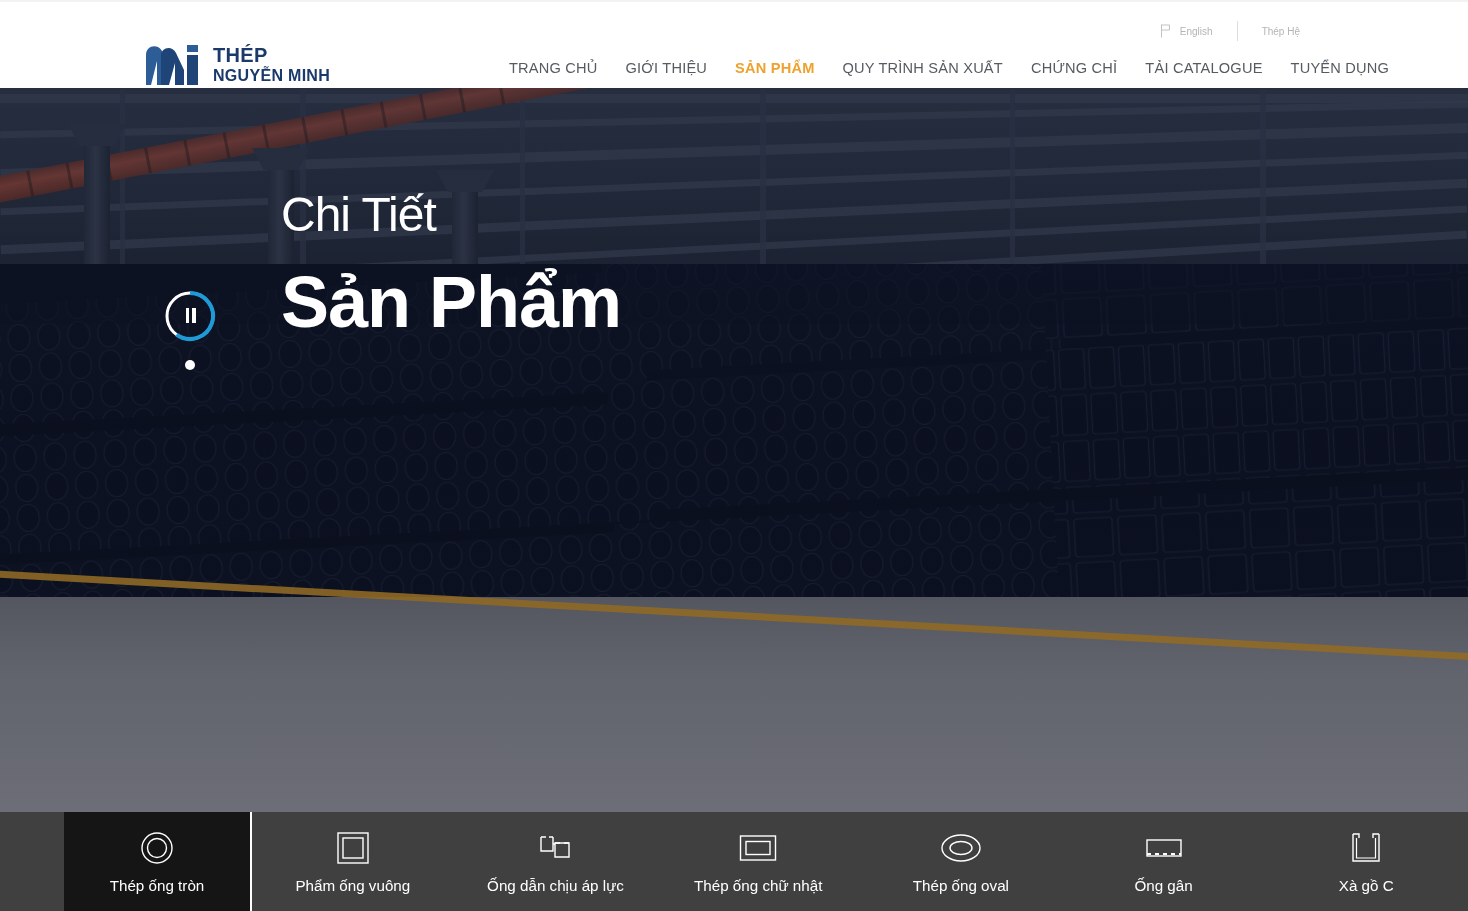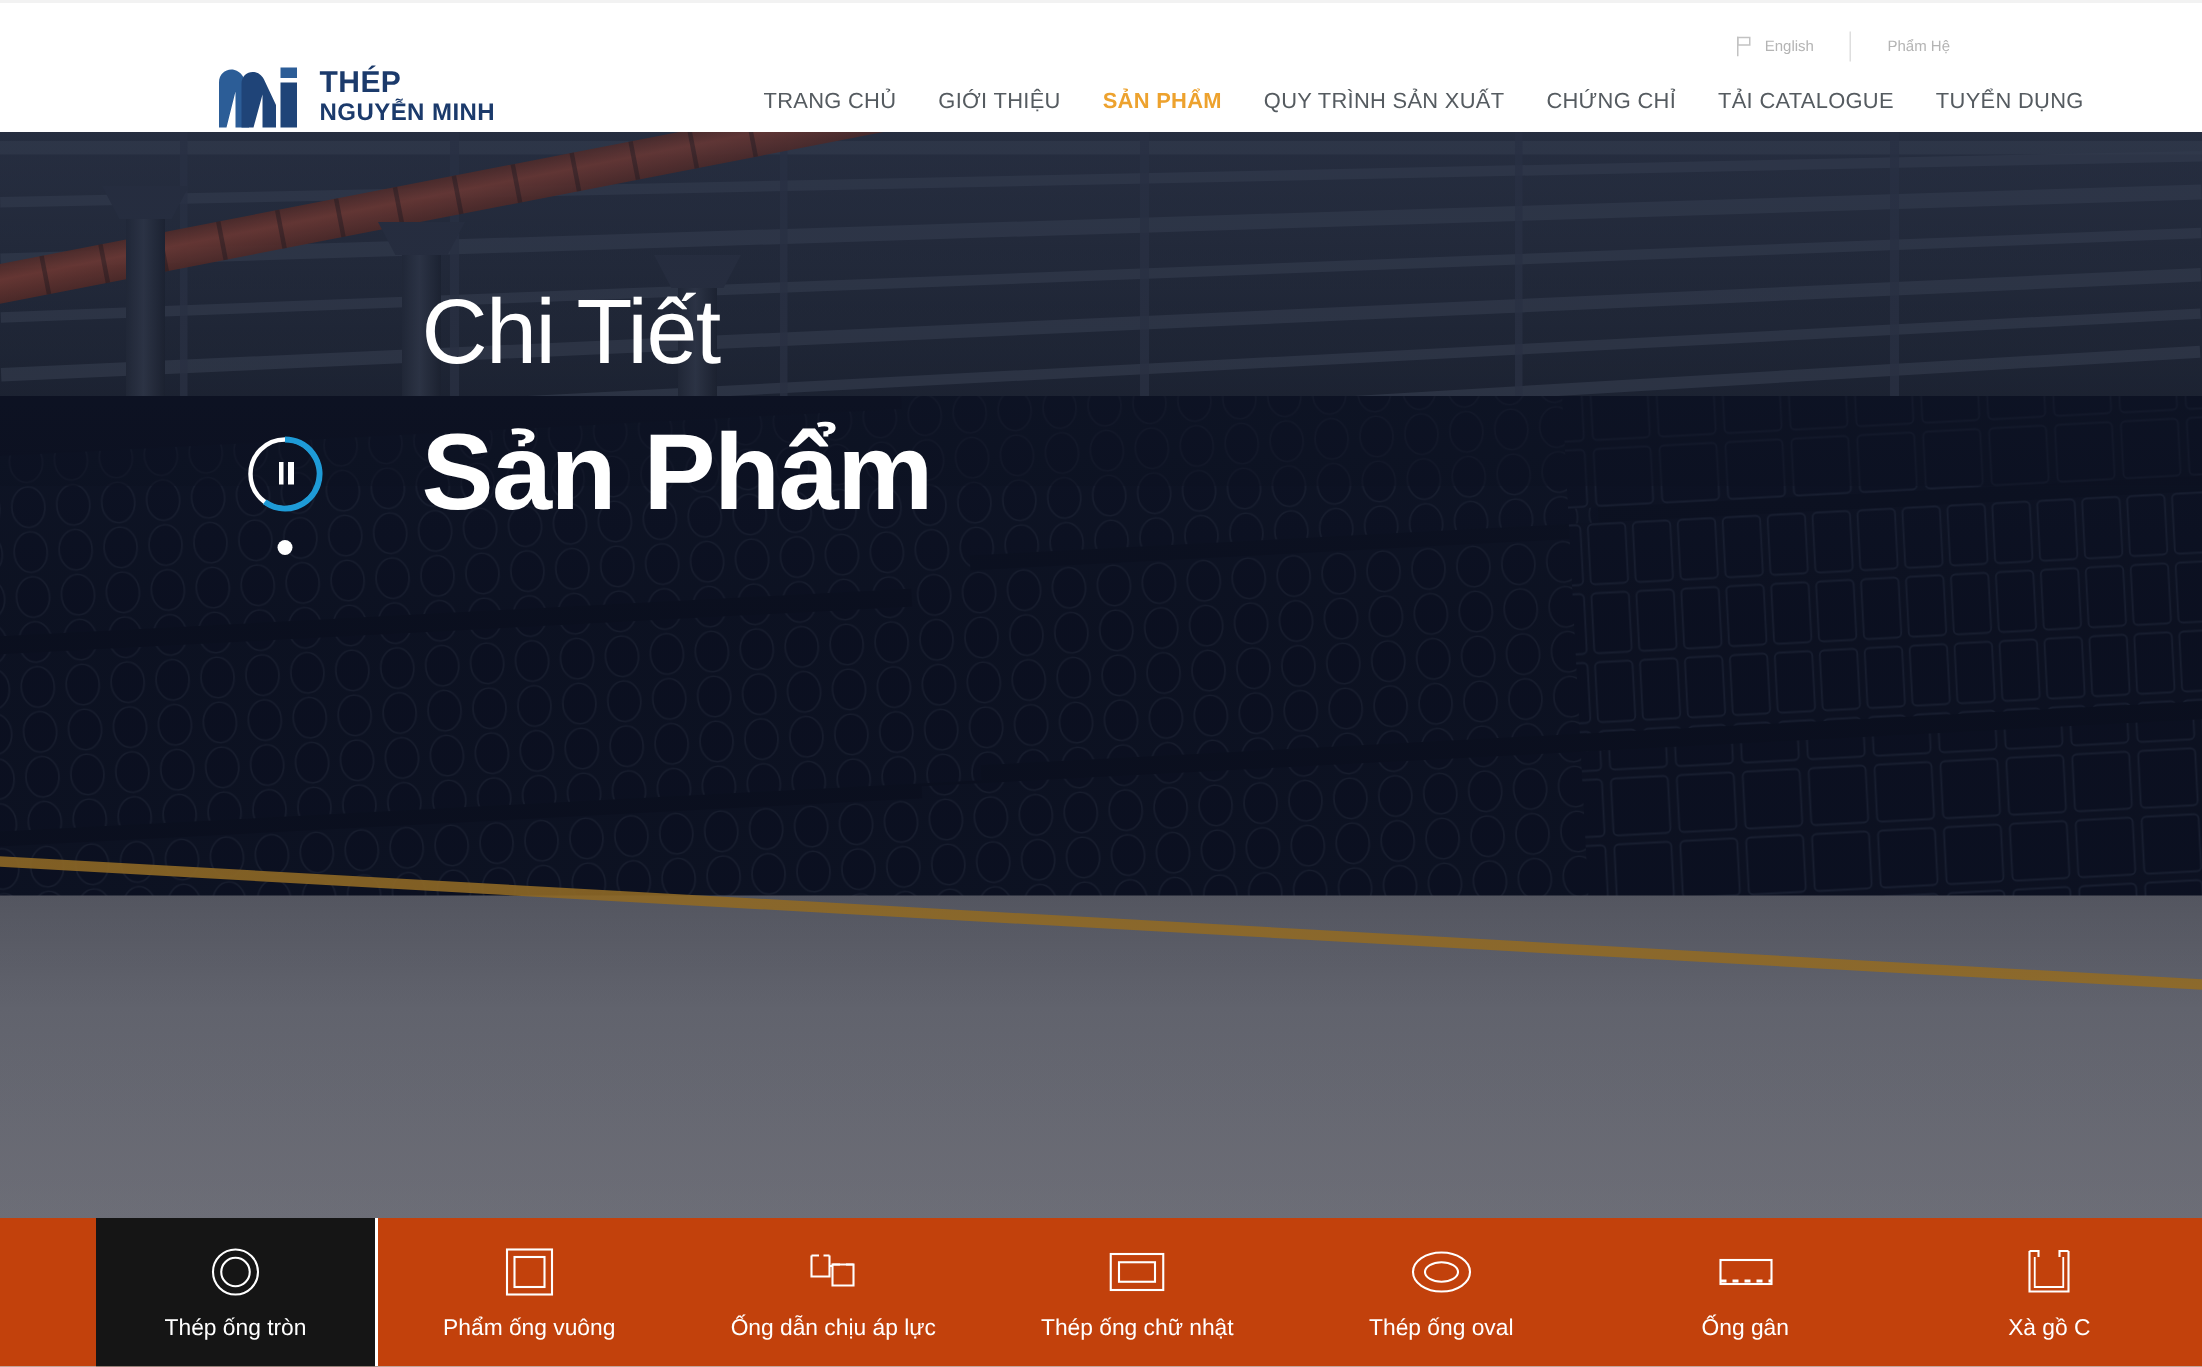--- a/index.html
+++ b/index.html
@@ -90,41 +90,41 @@
   .floor-line {
     position:absolute; left:-60px; top:18px; width:1700px; height:7px;
     background:#d79a2a; transform: rotate(3.2deg); opacity:.9;
   }
 
   .hero-content { position: absolute; left: 0; top: 0; width: 1468px; height: 724px; }
   .hero-title {
     position: absolute; left: 281px; top: 103px; color: #fff;
     letter-spacing: -1px;
   }
-  .hero-title .l1 { display:block; font-size: 61px; font-weight: 300; line-height: 1.0; }
+  .hero-title .l1 { display:block; font-size: 48px; font-weight: 300; line-height: 1.0; }
   .hero-title .l2 { display:block; font-size: 72px; font-weight: bold; line-height: 1.0; margin-top: 27px; }
 
   .play-btn {
     position: absolute; left: 164px; top: 202px; width: 52px; height: 52px; cursor: pointer;
   }
   .play-btn svg { display:block; }
   .pause-bars {
     position:absolute; left: 21.5px; top: 18px; width: 10px; height: 15px;
     display:flex; gap:3px;
   }
   .pause-bars span { width: 3.5px; height: 15px; background:#fff; display:block; }
   .slider-dot {
     position: absolute; left: 185px; top: 272px; width: 10px; height: 10px;
     border-radius: 50%; background:#fff; cursor:pointer;
   }
 
   
   .catbar {
     position: absolute; left: 0; top: 812px; width: 1468px; height: 99px;
-    background: #c2410c; display: flex; z-index: 30;
+    background: #404040; display: flex; z-index: 30;
   }
   .cat {
     flex: 1 1 0; display: flex; flex-direction: column;
     align-items: center; justify-content: center; gap: 11px;
     color: #ffffff; font-size: 15.2px; cursor: pointer;
     position: relative; border-right: 1px solid rgba(255,255,255,.0);
   }
   .cat:first-child {
     flex: 0 0 188px; background: #151515; margin-left: 64px;
     border-right: 2px solid #ffffff;
@@ -255,21 +255,21 @@
 
     <div class="topbar">
       <span class="lang">
         <svg class="flag-icon" viewBox="0 0 12 14">
           <path d="M1.5 0.5 L1.5 13.5" stroke="#c2c2c2" stroke-width="1" fill="none"></path>
           <path d="M1.5 1 L9.5 1 L9.5 6 L1.5 6 Z" stroke="#c2c2c2" stroke-width="1" fill="none"></path>
         </svg>
         <span>English</span>
       </span>
       <span class="sep"></span>
-      <a href="#">Phẩm Hệ</a>
+      <a href="#">Thép Hệ</a>
     </div>
 
     <nav class="mainnav">
       <a class="nav-item" href="#">TRANG CHỦ</a>
       <a class="nav-item" href="#">GIỚI THIỆU</a>
       <a class="nav-item active" href="#">SẢN PHẨM</a>
       <a class="nav-item" href="#">QUY TRÌNH SẢN XUẤT</a>
       <a class="nav-item" href="#">CHỨNG CHỈ</a>
       <a class="nav-item" href="#">TẢI CATALOGUE</a>
       <a class="nav-item" href="#">TUYỂN DỤNG</a>

